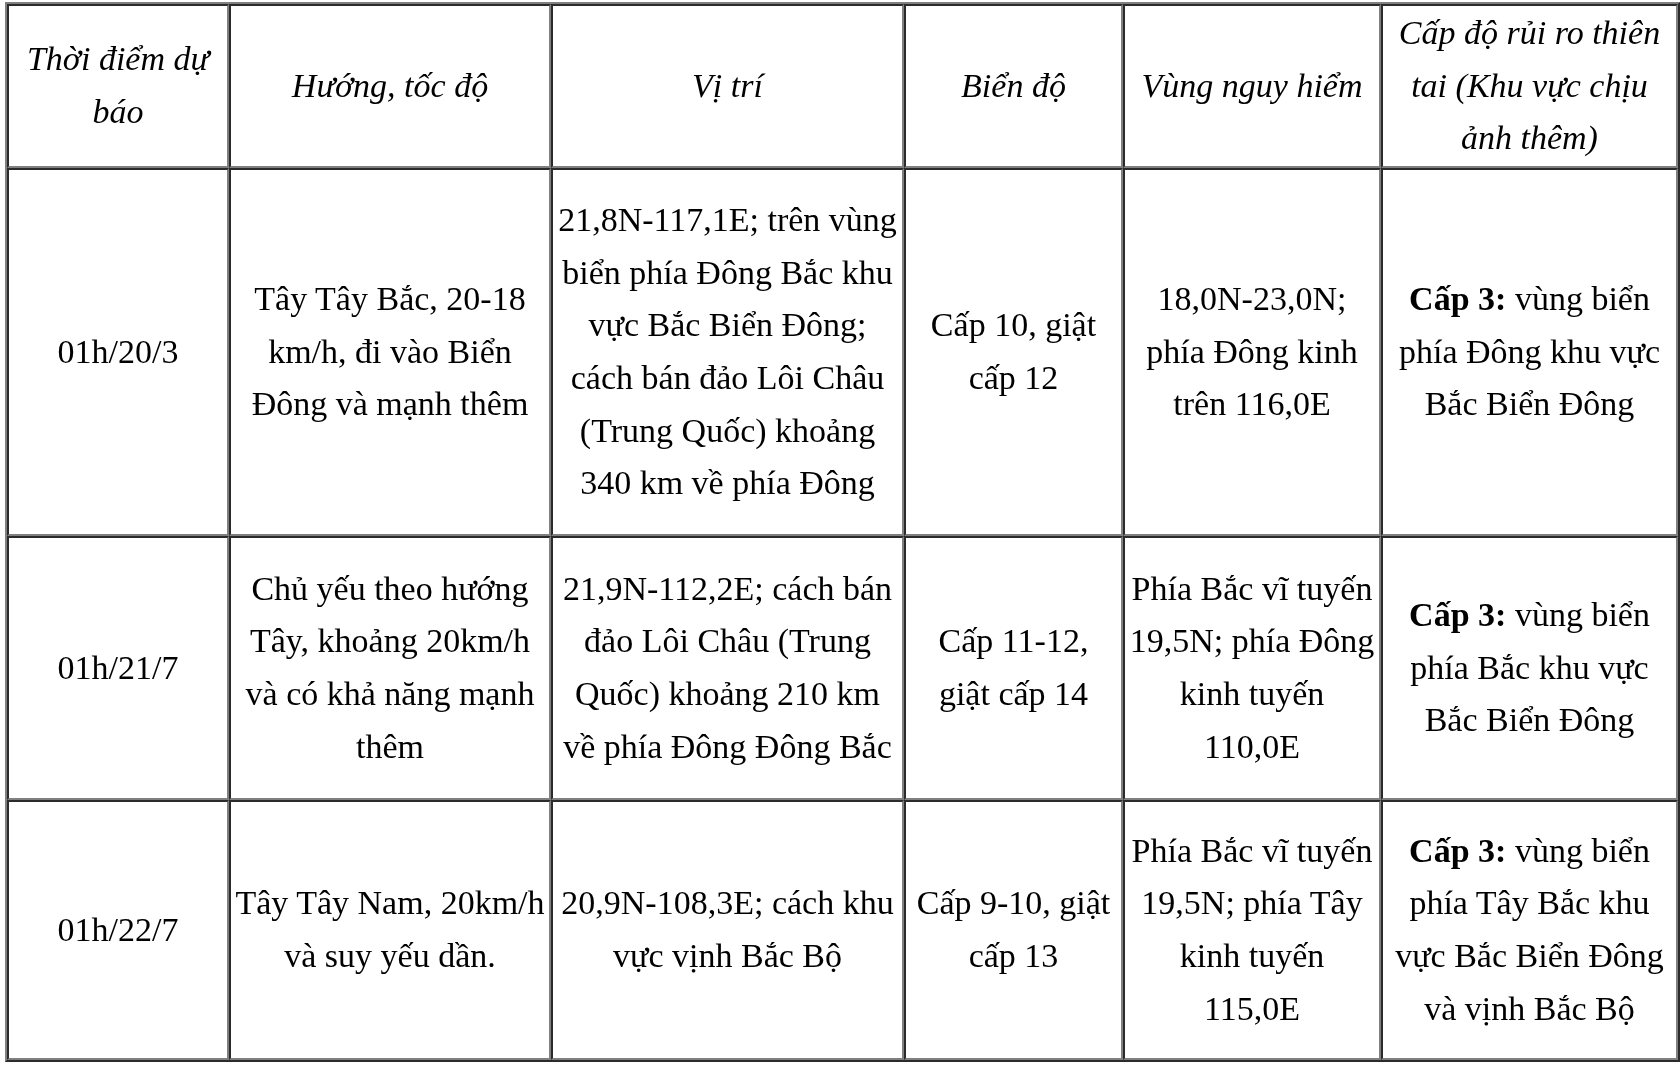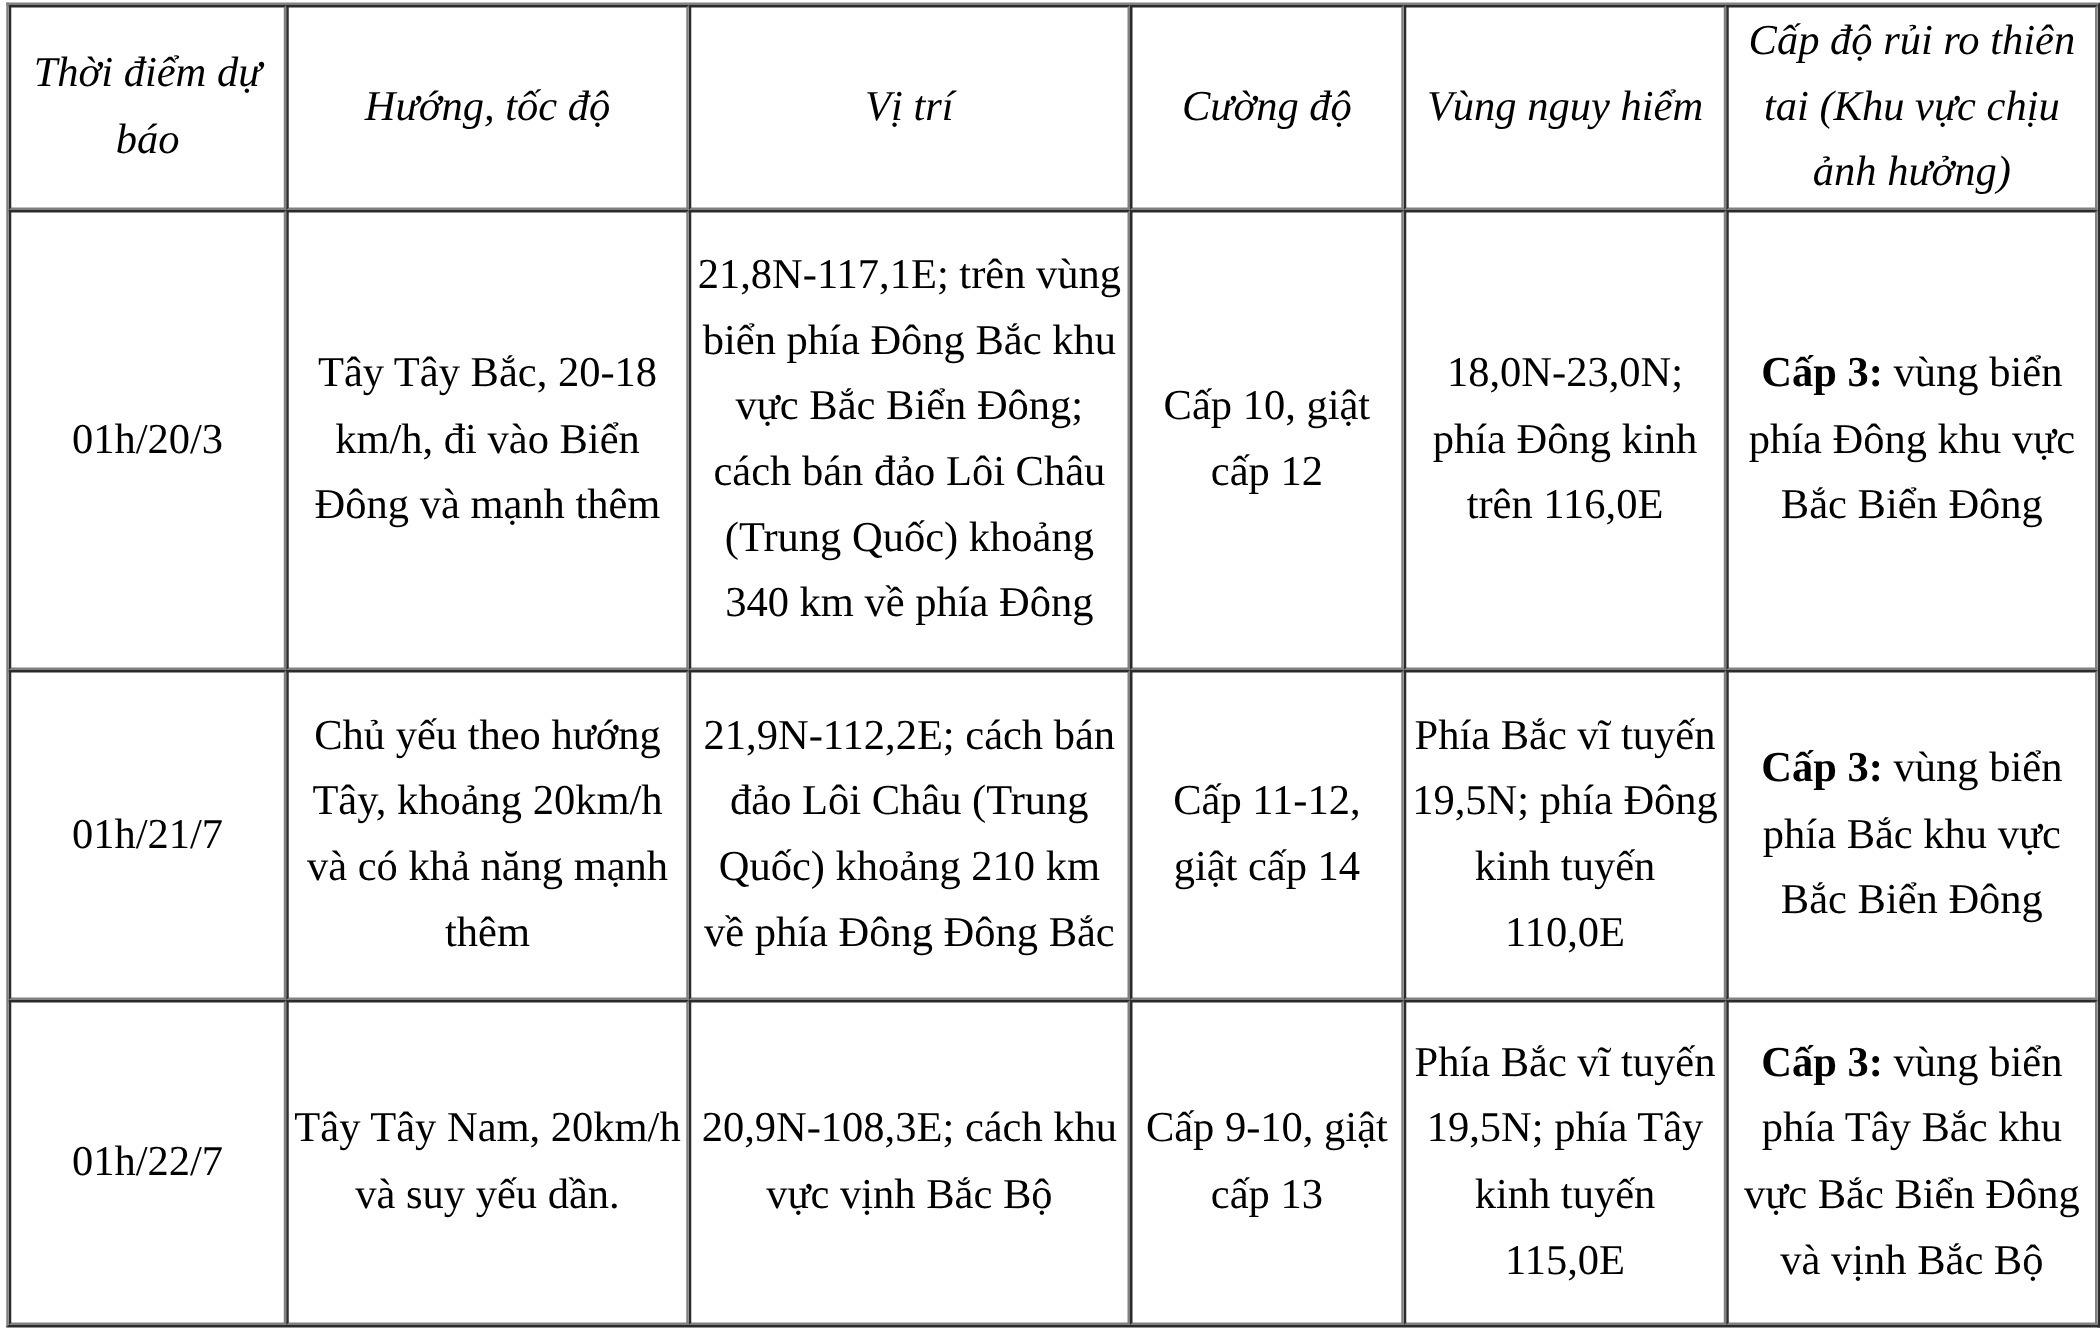--- a/index.html
+++ b/index.html
@@ -58,23 +58,23 @@
     <col style="width:353px">
     <col style="width:219px">
     <col style="width:258px">
     <col style="width:297px">
   </colgroup>
   <thead>
     <tr class="row-header">
       <th>Thời điểm dự báo</th>
       <th>Hướng, tốc độ</th>
       <th>Vị trí</th>
-      <th>Cường độ</th>
+      <th>Biển độ</th>
       <th>Vùng nguy hiểm</th>
-      <th>Cấp độ rủi ro thiên tai (Khu vực chịu ảnh hưởng)</th>
+      <th>Cấp độ rủi ro thiên tai (Khu vực chịu ảnh thêm)</th>
     </tr>
   </thead>
   <tbody>
     <tr class="row-0">
       <td>01h/20/3</td>
       <td>Tây Tây Bắc, 20-18 km/h, đi vào Biển Đông và mạnh thêm</td>
       <td>21,8N-117,1E; trên vùng biển phía Đông Bắc khu vực Bắc Biển Đông; cách bán đảo Lôi Châu (Trung Quốc) khoảng 340 km về phía Đông</td>
       <td>Cấp 10, giật cấp 12</td>
       <td>18,0N-23,0N; phía Đông kinh trên 116,0E</td>
       <td><b class="risk-label">Cấp 3:</b><span> vùng biển phía Đông khu vực Bắc Biển Đông</span></td>

